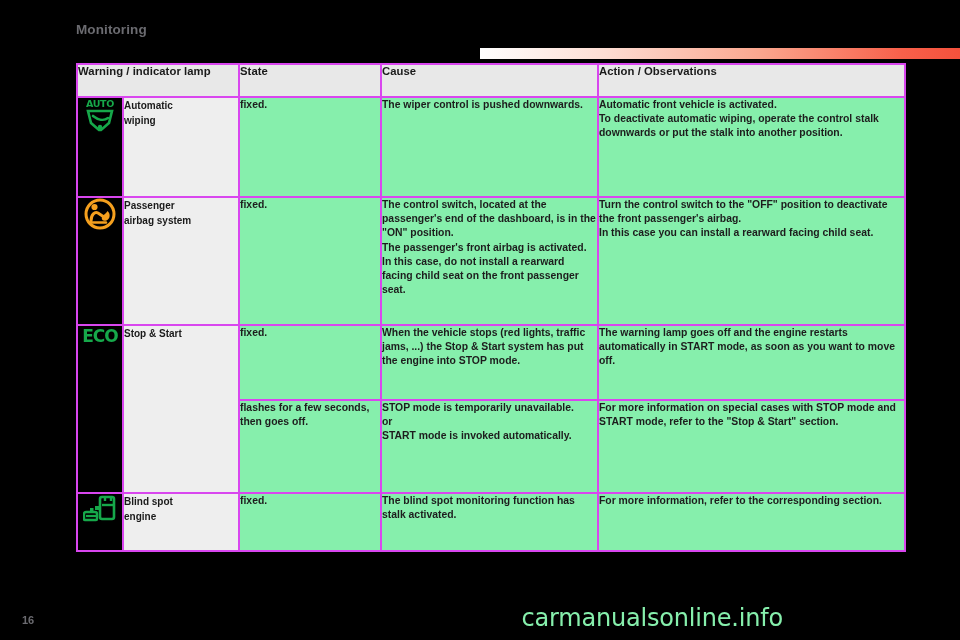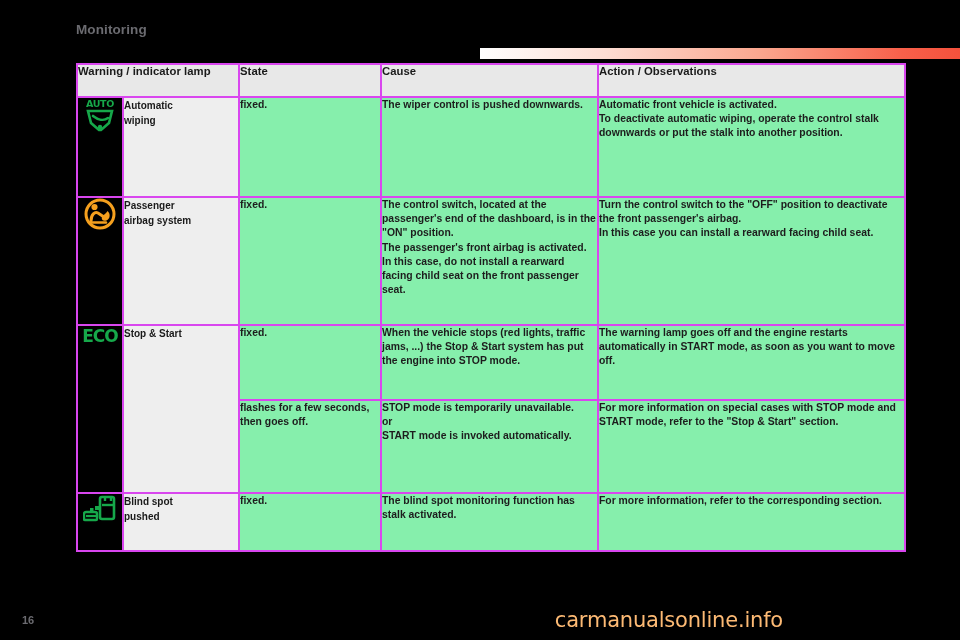--- a/index.html
+++ b/index.html
@@ -152,22 +152,22 @@
     bottom: 14px;
     font-size: 11px;
     font-weight: bold;
     color: #6b6b70;
   }
 
   .watermark {
     position: absolute;
     right: 10px;
     bottom: 8px;
-    font-size: 21px;
-    color: #fdba74;
+    font-size: 24px;
+    color: #86efac;
     font-family: "DejaVu Sans", sans-serif;
     letter-spacing: -0.2px;
   }
 </style>
 </head>
 <body>
 
 <div class="page">
 
   <div class="header">
@@ -287,21 +287,21 @@
               <path d="M19 11 h12" stroke="#16a84a" stroke-width="2.4"></path>
               <path d="M22 3 v4 M28 3 v4" stroke="#16a84a" stroke-width="2.4"></path>
               <path d="M3 18 h9 a2 2 0 0 1 2 2 v5 a1 1 0 0 1 -1 1 h-11 a1 1 0 0 1 -1 -1 v-5 a2 2 0 0 1 2 -2 z" fill="none" stroke="#16a84a" stroke-width="2.4"></path>
               <path d="M3 22 h11" stroke="#16a84a" stroke-width="2.2"></path>
               <rect x="12" y="12" width="4" height="4" fill="#16a84a"></rect>
               <rect x="7" y="14" width="3.5" height="3.5" fill="#16a84a"></rect>
             </svg>
           </td>
           <td class="lamp-cell">
             <p>Blind spot</p>
-            <p>pushed</p>
+            <p>engine</p>
           </td>
           <td class="body-cell">
             <p>fixed.</p>
           </td>
           <td class="body-cell">
             <p>The blind spot monitoring function has stalk activated.</p>
           </td>
           <td class="body-cell">
             <p>For more information, refer to the corresponding section.</p>
           </td>

